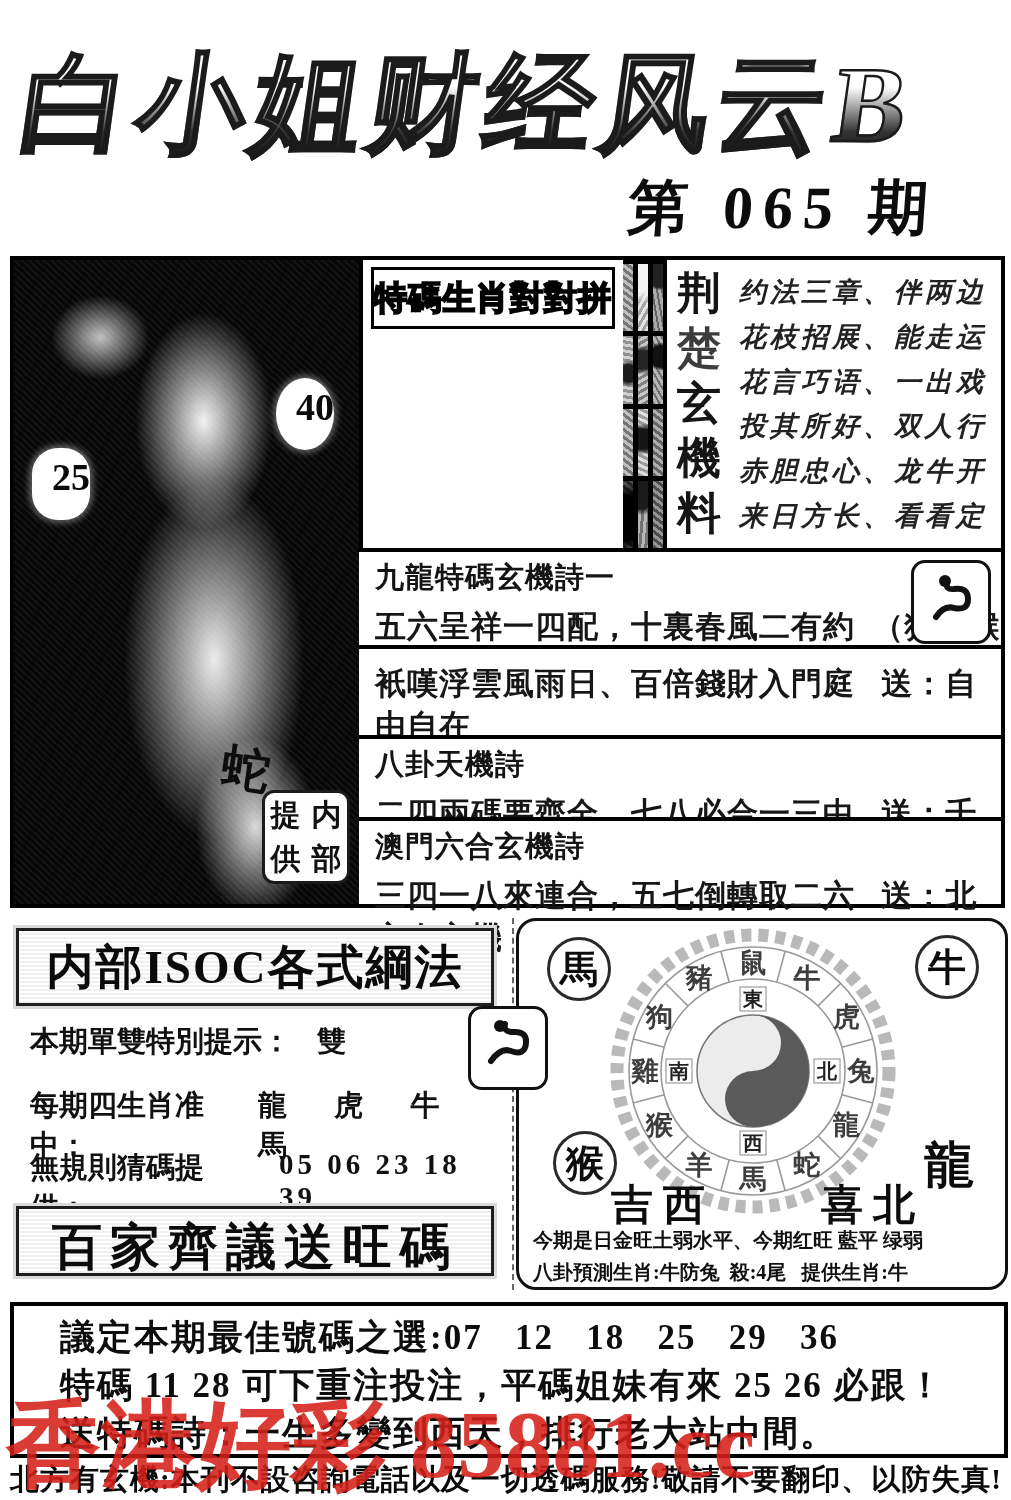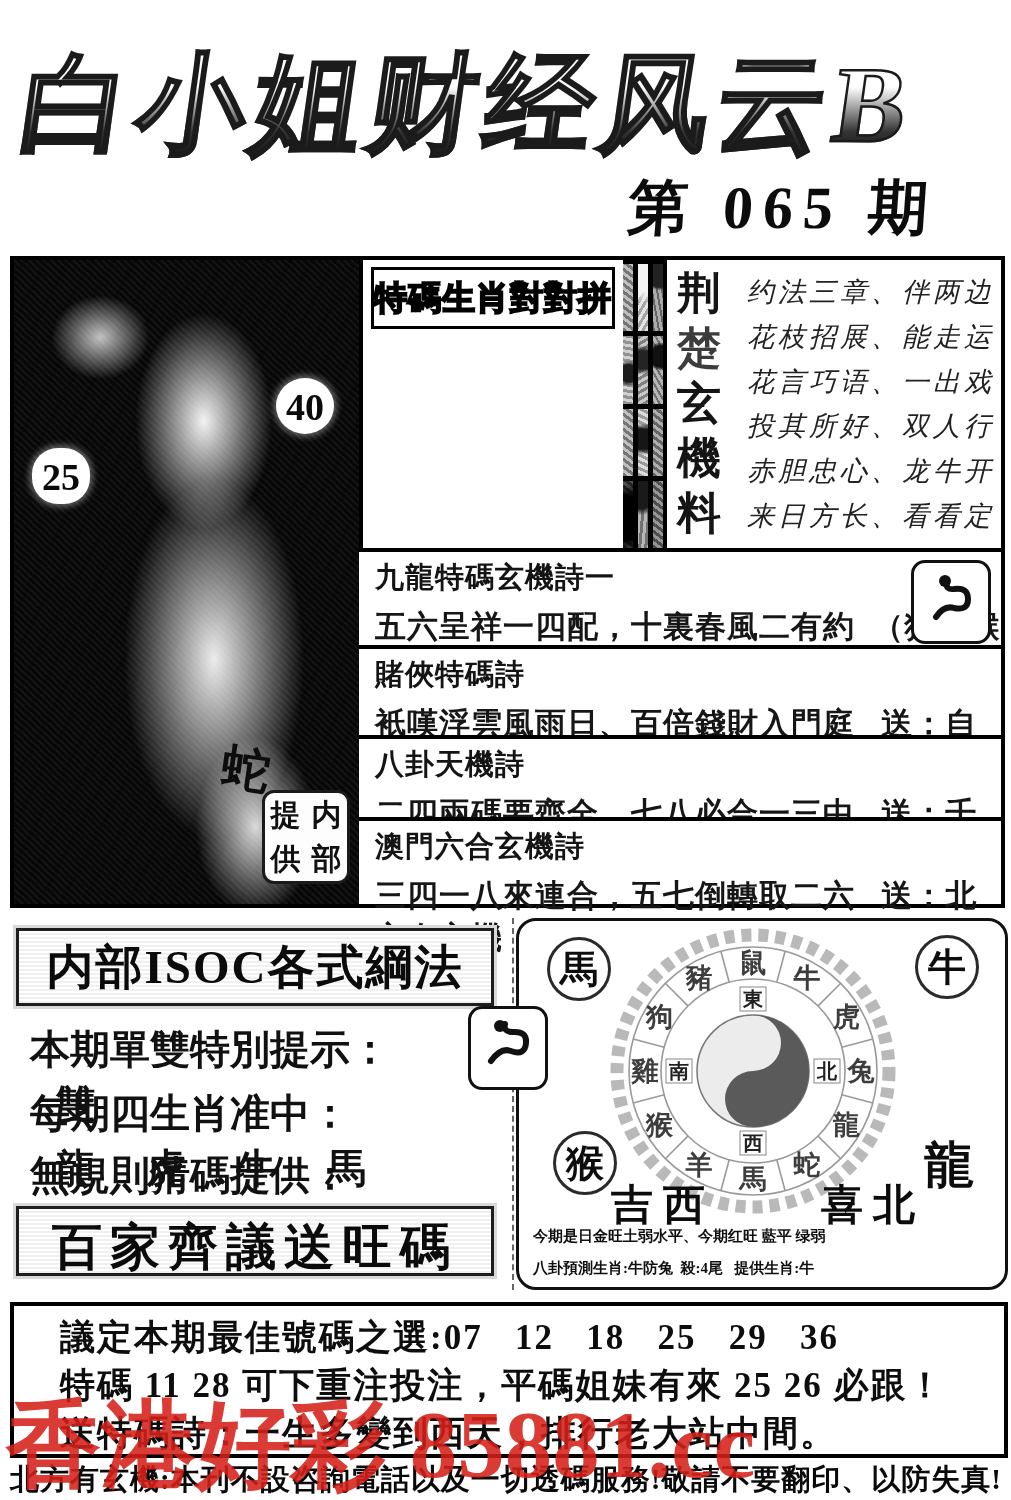--- a/index.html
+++ b/index.html
@@ -32,22 +32,22 @@
     left:0;top:0;width:345px;height:644px;overflow:hidden;
     background:
       radial-gradient(ellipse 70px 60px at 25% 12%, rgba(255,255,255,.75), rgba(255,255,255,0) 70%),
       radial-gradient(ellipse 95px 150px at 55% 25%, rgba(255,255,255,.95), rgba(255,255,255,0) 72%),
       radial-gradient(ellipse 120px 240px at 58% 62%, rgba(255,255,255,.92), rgba(255,255,255,0) 75%),
       radial-gradient(ellipse 80px 120px at 70% 88%, rgba(255,255,255,.85), rgba(255,255,255,0) 75%),
       repeating-linear-gradient(43deg, rgba(255,255,255,.05) 0 2px, rgba(0,0,0,0) 2px 5px),
       #070707;
   }
   .badge{
-    width:58px;height:56px;border-radius:50%;background:#fff;color:#0a0a0a;
-    font-size:38px;font-weight:bold;text-align:center;line-height:58px;
+    width:58px;height:72px;border-radius:50%;background:#fff;color:#0a0a0a;
+    font-size:38px;font-weight:bold;text-align:right;line-height:58px;
     box-shadow:0 0 6px 3px rgba(255,255,255,.35);
   }
   .zodiac-char{font-size:48px;font-weight:bold;color:#0d0d0d;transform:rotate(8deg);}
   .supply-stamp{
     width:88px;height:94px;background:#fdfdfd;border:3px solid #1a1a1a;border-radius:12px;
     display:grid;grid-template-columns:1fr 1fr;grid-template-rows:1fr 1fr;
     align-items:center;justify-items:center;box-sizing:border-box;
   }
   .supply-stamp span{font-size:30px;font-weight:bold;color:#111;}
 
@@ -73,53 +73,53 @@
   .gcell:nth-child(10){background-color:#3a3a3a;background-image:radial-gradient(circle 40px at 35% 55%, #000 55%, rgba(0,0,0,0) 85%),repeating-linear-gradient(37deg, rgba(0,0,0,.35) 0 3px, rgba(255,255,255,.12) 3px 6px);}
   .gcell:nth-child(11){background-color:#a3a3a3;background-image:radial-gradient(circle 26px at 30% 20%, #1a1a1a 55%, rgba(0,0,0,0) 80%),repeating-linear-gradient(95deg, rgba(0,0,0,.3) 0 3px, rgba(255,255,255,.22) 3px 6px);}
   .gcell:nth-child(12){background-color:#6e6e6e;}
 
   
   .jingchu{left:653px;top:0;width:334px;height:288px;display:flex;box-sizing:border-box;}
   .jc-title{width:64px;display:flex;flex-direction:column;align-items:center;justify-content:space-around;padding:6px 0;}
   .jc-title span{font-size:44px;font-weight:bold;line-height:1;color:#151515;}
   .jc-title span:nth-child(2){color:#3c3c3c;}
   .jc-lines{flex:1;display:flex;flex-direction:column;justify-content:space-around;padding:10px 6px 10px 8px;}
-  .jc-lines div{font-size:27px;font-style:italic;font-weight:normal;letter-spacing:4px;color:#222;white-space:nowrap;text-align:right;}
+  .jc-lines div{font-size:27px;font-style:italic;font-weight:bold;letter-spacing:4px;color:#222;white-space:nowrap;}
 
   
   .psec{left:345px;width:642px;border-top:4px solid #000;box-sizing:border-box;padding:6px 0 0 16px;background:#fff;}
   .psec .ptitle{font-size:29px;font-weight:bold;letter-spacing:1px;color:#141414;}
   .psec .pline{font-size:31px;font-weight:bold;letter-spacing:1px;margin-top:8px;color:#161616;white-space:pre-wrap;}
   .seal{
     width:80px;height:84px;background:#fff;border:3px solid #111;border-radius:14px;box-sizing:border-box;
     display:flex;align-items:center;justify-content:center;
   }
 
   
   .box-header{
     border:3px solid #1e1e1e;background:
       repeating-linear-gradient(0deg, rgba(0,0,0,.06) 0 2px, rgba(0,0,0,0) 2px 4px),#fff;
     box-shadow:0 0 0 3px #d9d9d9;
     text-align:center;box-sizing:border-box;font-weight:bold;color:#0b0b0b;white-space:nowrap;overflow:hidden;
   }
   .lp-header{left:16px;top:928px;width:478px;height:78px;font-size:47px;line-height:72px;letter-spacing:2px;}
-  .lp-row{left:30px;width:470px;font-size:40px;font-weight:bold;display:flex;white-space:pre-wrap;flex-direction:column;}
+  .lp-row{left:30px;width:470px;font-size:29px;font-weight:bold;display:flex;white-space:pre-wrap;}
   .lp-row .val{margin-left:26px;letter-spacing:6px;white-space:pre-wrap;}
   .lp-footer{left:16px;top:1206px;width:478px;height:70px;font-size:50px;line-height:76px;letter-spacing:8px;}
   .panel-div{left:512px;top:918px;width:0;height:372px;border-left:2px dashed #666;}
 
   
   .wheel-panel{
     left:516px;top:918px;width:492px;height:372px;border:3px solid #111;border-radius:20px;box-sizing:border-box;background:#fff;
   }
   .corner{width:64px;height:64px;border:3px solid #2a2a2a;border-radius:50%;box-sizing:border-box;
     font-size:38px;font-weight:bold;text-align:center;line-height:58px;color:#0d0d0d;background:#fff;}
   .corner.plain{border:none;font-size:50px;line-height:64px;background:transparent;}
   .dir-label{font-size:42px;font-weight:bold;letter-spacing:10px;color:#0c0c0c;}
-  .wp-line{left:14px;width:460px;font-size:15px;font-weight:bold;color:#101010;white-space:pre-wrap;}
+  .wp-line{left:14px;width:460px;font-size:20px;font-weight:bold;color:#101010;white-space:pre-wrap;}
 
   
   .bottom-box{left:10px;top:1302px;width:998px;height:156px;border:4px solid #000;box-sizing:border-box;background:#fff;padding-left:24px;}
   .bb-line{position:absolute;left:46px;font-size:35px;font-weight:bold;letter-spacing:2px;color:#0d0d0d;white-space:pre-wrap;}
 
   .watermark{
     left:6px;top:1382px;width:1000px;font-size:95px;font-weight:bold;letter-spacing:0px;
     color:rgba(213,33,25,.88);z-index:6;white-space:nowrap;font-family:"Liberation Serif",serif;
   }
   .disclaimer-row{left:10px;top:1462px;width:998px;height:36px;display:flex;align-items:center;}
@@ -190,21 +190,20 @@
     <div class="ptitle">九龍特碼玄機詩一</div>
     <div class="pline">五六呈祥一四配，十裏春風二有約  （狗馬猴牛鼠）</div>
     <div class="abs seal" style="right:10px;top:8px;">
       <svg width="62" height="66" viewBox="0 0 62 66">
         <path d="M16 48 q8 -12 18 -9 q14 3 14 -9 q0 -12 -14 -10 q-9 1 -7 -7" fill="none" stroke="#111" stroke-width="6" stroke-linecap="round"></path>
         <circle cx="25" cy="12" r="6" fill="#111"></circle>
       </svg>
     </div>
   </div>
   <div class="abs psec" style="top:385px;height:90px;">
-    <div class="ptitle">賭俠特碼詩</div>
     <div class="pline">衹嘆浮雲風雨日、百倍錢財入門庭   送：自由自在</div>
   </div>
   <div class="abs psec" style="top:475px;height:82px;">
     <div class="ptitle">八卦天機詩</div>
     <div class="pline">二四兩碼要齊全，七八必合一三中   送：千古名山東</div>
   </div>
   <div class="abs psec" style="top:557px;height:87px;">
     <div class="ptitle">澳門六合玄機詩</div>
     <div class="pline">三四一八來連合，五七倒轉取二六   送：北方有玄機</div>
   </div>

